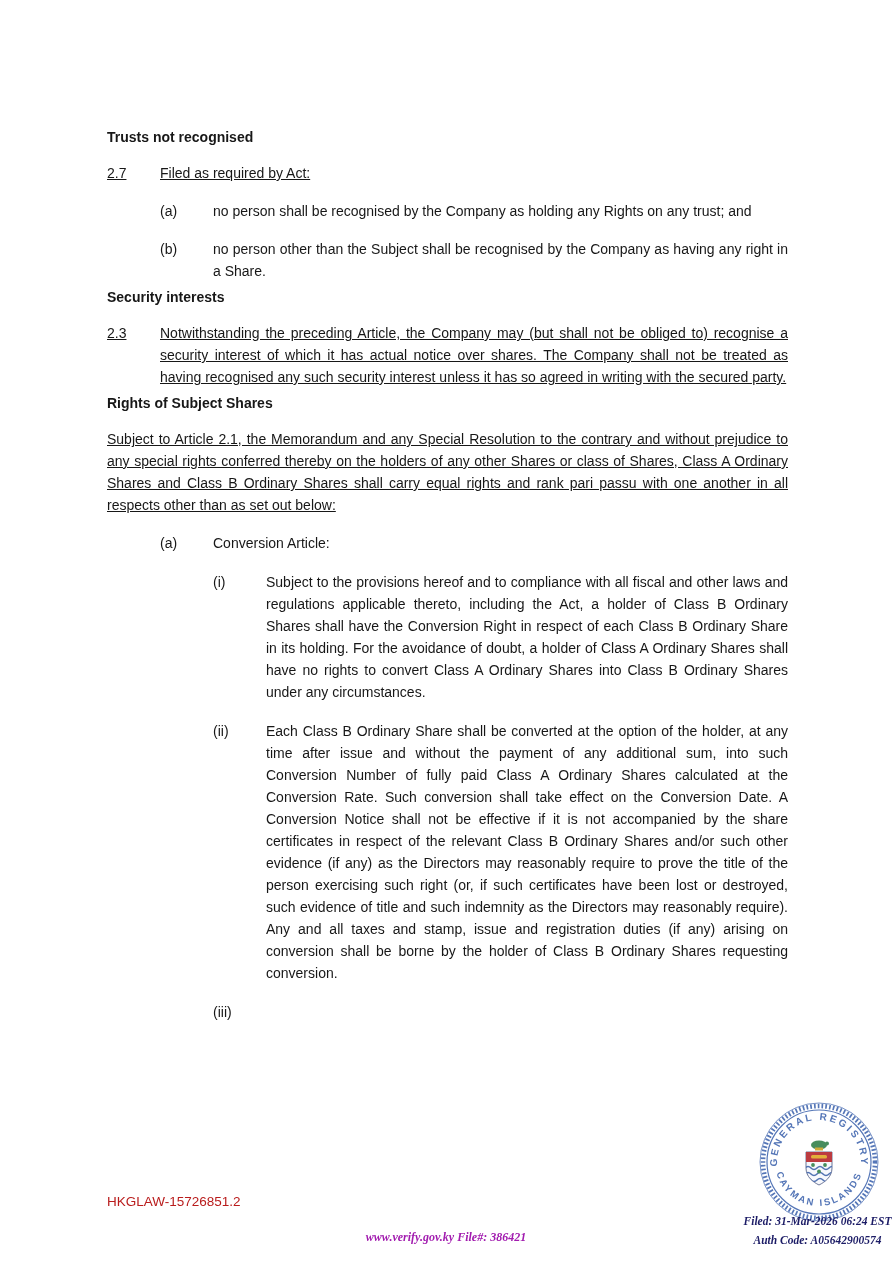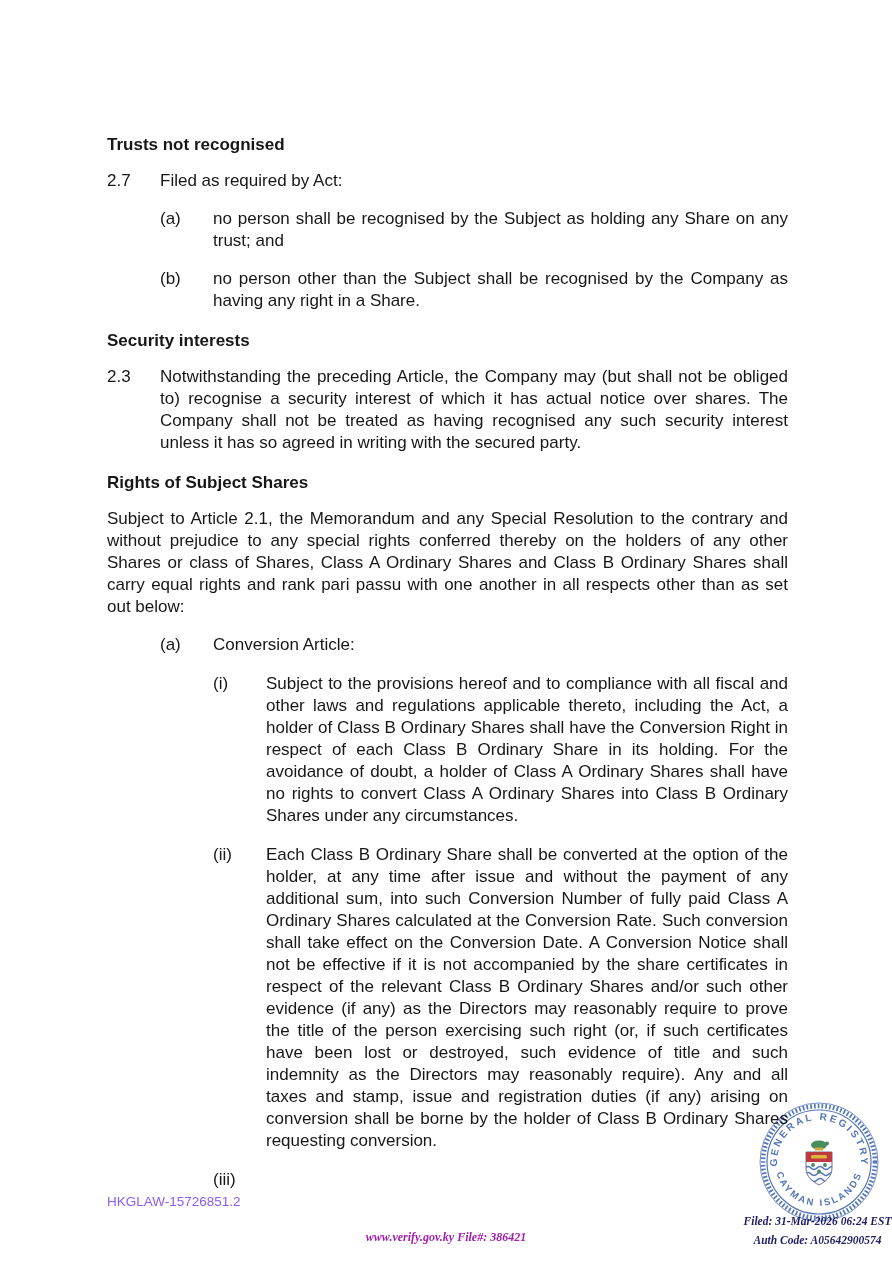--- a/index.html
+++ b/index.html
@@ -9,37 +9,37 @@
     margin:0 auto;
     background:#ffffff;
     font-family:"Liberation Sans", sans-serif;
     color:#171717;
     overflow:hidden;
   }
   .doc-body{
     position:absolute;
     left:107px;
     width:681px;
-    top:16px;
-    font-size:17px;
+    top:8px;
+    font-size:14px;
     line-height:22px;
   }
   .row{display:flex;}
   .row .txt{flex:1;text-align:justify;}
-  .heading{font-weight:bold;margin-top:18px;}
+  .heading{font-weight:bold;margin-top:4px;}
   .heading.first{margin-top:118px;}
-  .clause{margin-top:14px;}
+  .clause{margin-top:14px;text-decoration:underline;}
   .clause .num{flex:0 0 53px;}
   .sub{margin-top:16px;padding-left:53px;}
   .sub .marker{flex:0 0 53px;}
   .subsub{margin-top:17px;padding-left:106px;}
   .subsub .marker{flex:0 0 53px;}
   .footer-ref{
     position:absolute;left:107px;top:1194px;
-    font-size:13.5px;color:#8b5cf6;text-align:right;
+    font-size:13.5px;color:#b91c1c;text-align:right;
   }
   .verify-line{
     position:absolute;left:0;width:892px;top:1230px;
     text-align:center;
     font-family:"Liberation Serif", serif;
     font-style:italic;font-weight:bold;
     font-size:12px;color:#a21caf;
   }
   .filed-block{
     position:absolute;left:735px;width:165px;top:1212px;
@@ -65,21 +65,21 @@
 
     <div class="row heading first">Trusts not recognised</div>
 
     <div class="row clause">
       <span class="num">2.7</span>
       <div class="txt">Filed as required by Act:</div>
     </div>
 
     <div class="row sub">
       <span class="marker">(a)</span>
-      <div class="txt">no person shall be recognised by the Subject as holding any Share on any trust; and</div>
+      <div class="txt">no person shall be recognised by the Company as holding any Rights on any trust; and</div>
     </div>
 
     <div class="row sub">
       <span class="marker">(b)</span>
       <div class="txt">no person other than the Subject shall be recognised by the Company as having any right in a Share.</div>
     </div>
 
     <div class="row heading">Security interests</div>
 
     <div class="row clause">

